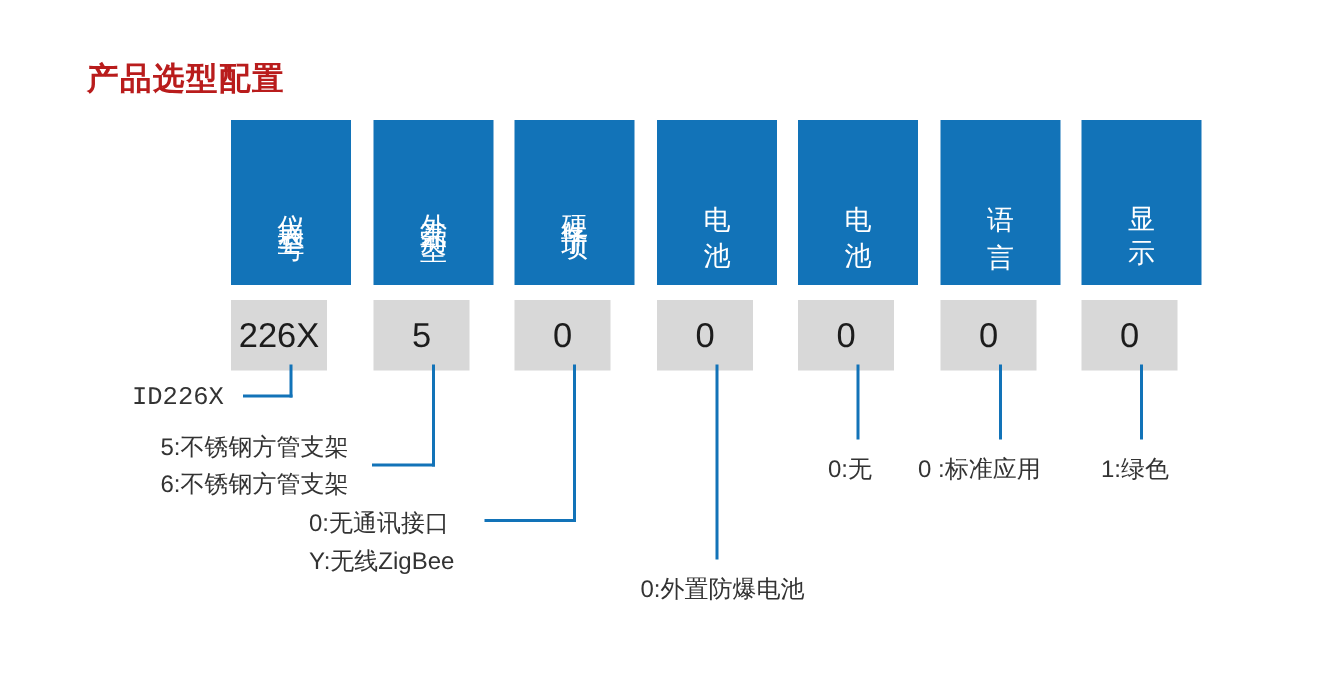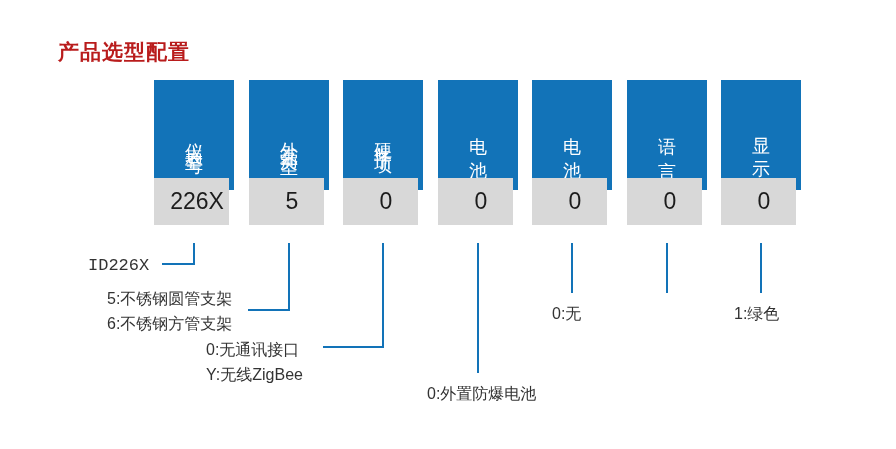--- a/index.html
+++ b/index.html
@@ -17,25 +17,24 @@
     background:#1273b8; color:#ffffff;
     display:flex; align-items:center; justify-content:center;
     font-size:18px;
   }
   .vtext {
     writing-mode:vertical-rl; text-orientation:upright;
     letter-spacing:5px; margin-bottom:-5px; line-height:1;
   }
   .two .vtext { letter-spacing:24px; margin-bottom:-24px; }
   .cell {
-    position:absolute; top:178px; width:64px; height:47px;
+    position:absolute; top:200px; width:64px; height:47px;
     background:#d8d8d8; color:#1c1c1c;
     display:flex; align-items:center; justify-content:center;
     font-size:23px;
-    padding-left:11px;
   }
   .vline { position:absolute; width:2px; background:#1273b8; }
   .hline { position:absolute; height:2px; background:#1273b8; }
   .note {
     position:absolute; color:#333333; font-size:16px; line-height:25px;
     white-space:nowrap;
   }
   .note span { display:block; }
   .note-model { font-size:17px;font-family:Liberation Mono, monospace; }
 </style>
@@ -86,26 +85,27 @@
   <div class="hline" style="left:323px; top:346px; width:61px;"></div>
 
   <div class="vline" style="left:477px; top:243px; height:130px;"></div>
   <div class="vline" style="left:571px; top:243px; height:50px;"></div>
   <div class="vline" style="left:666px; top:243px; height:50px;"></div>
   <div class="vline" style="left:760px; top:243px; height:50px;"></div>
 
   <div class="note note-model" style="left:88px; top:253px;">ID226X</div>
 
   <div class="note" style="left:107px; top:286px;">
-    <span>5:不锈钢圆管支架</span>
+    <span>5:不锈钢方管支架</span>
     <span>6:不锈钢方管支架</span>
   </div>
 
   <div class="note" style="left:206px; top:337px;">
     <span>0:无通讯接口</span>
     <span>Y:无线ZigBee</span>
   </div>
 
   <div class="note" style="left:427px; top:381px;">0:外置防爆电池</div>
   <div class="note" style="left:552px; top:301px;">0:无</div>
+  <div class="note" style="left:612px; top:301px;">0 :标准应用</div>
   <div class="note" style="left:734px; top:301px;">1:绿色</div>
 
 </div>
 
 </body></html>

